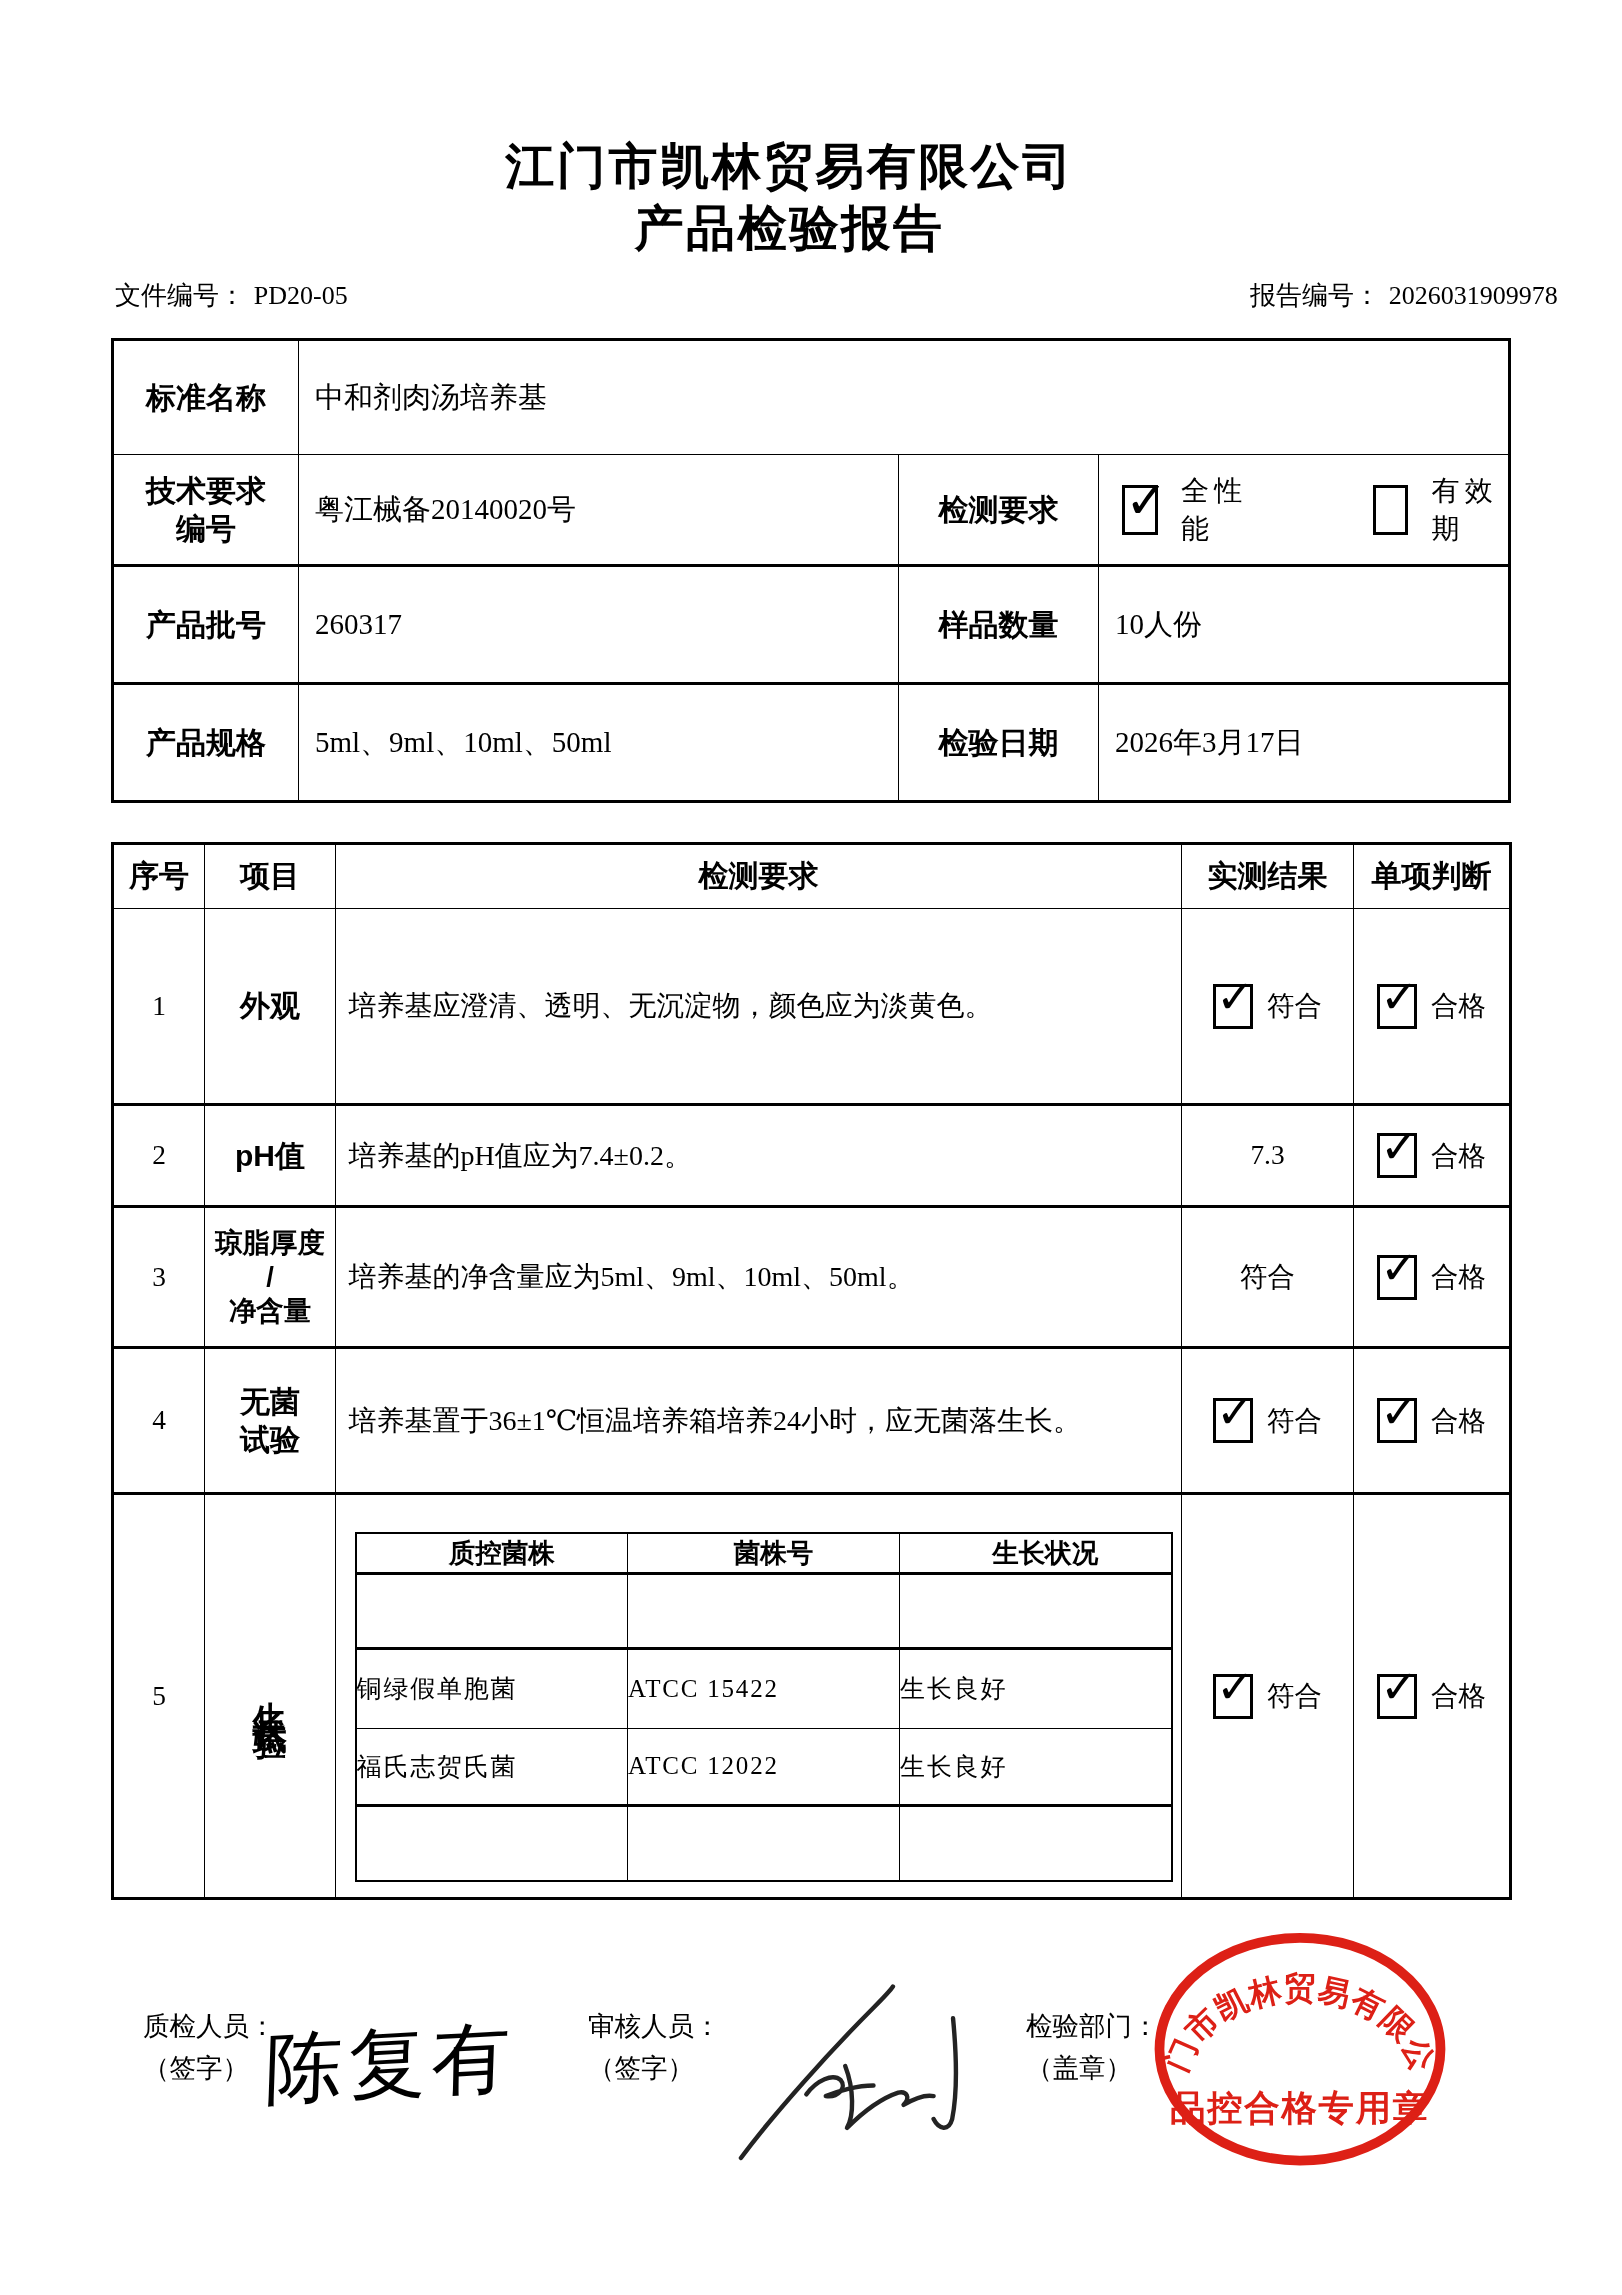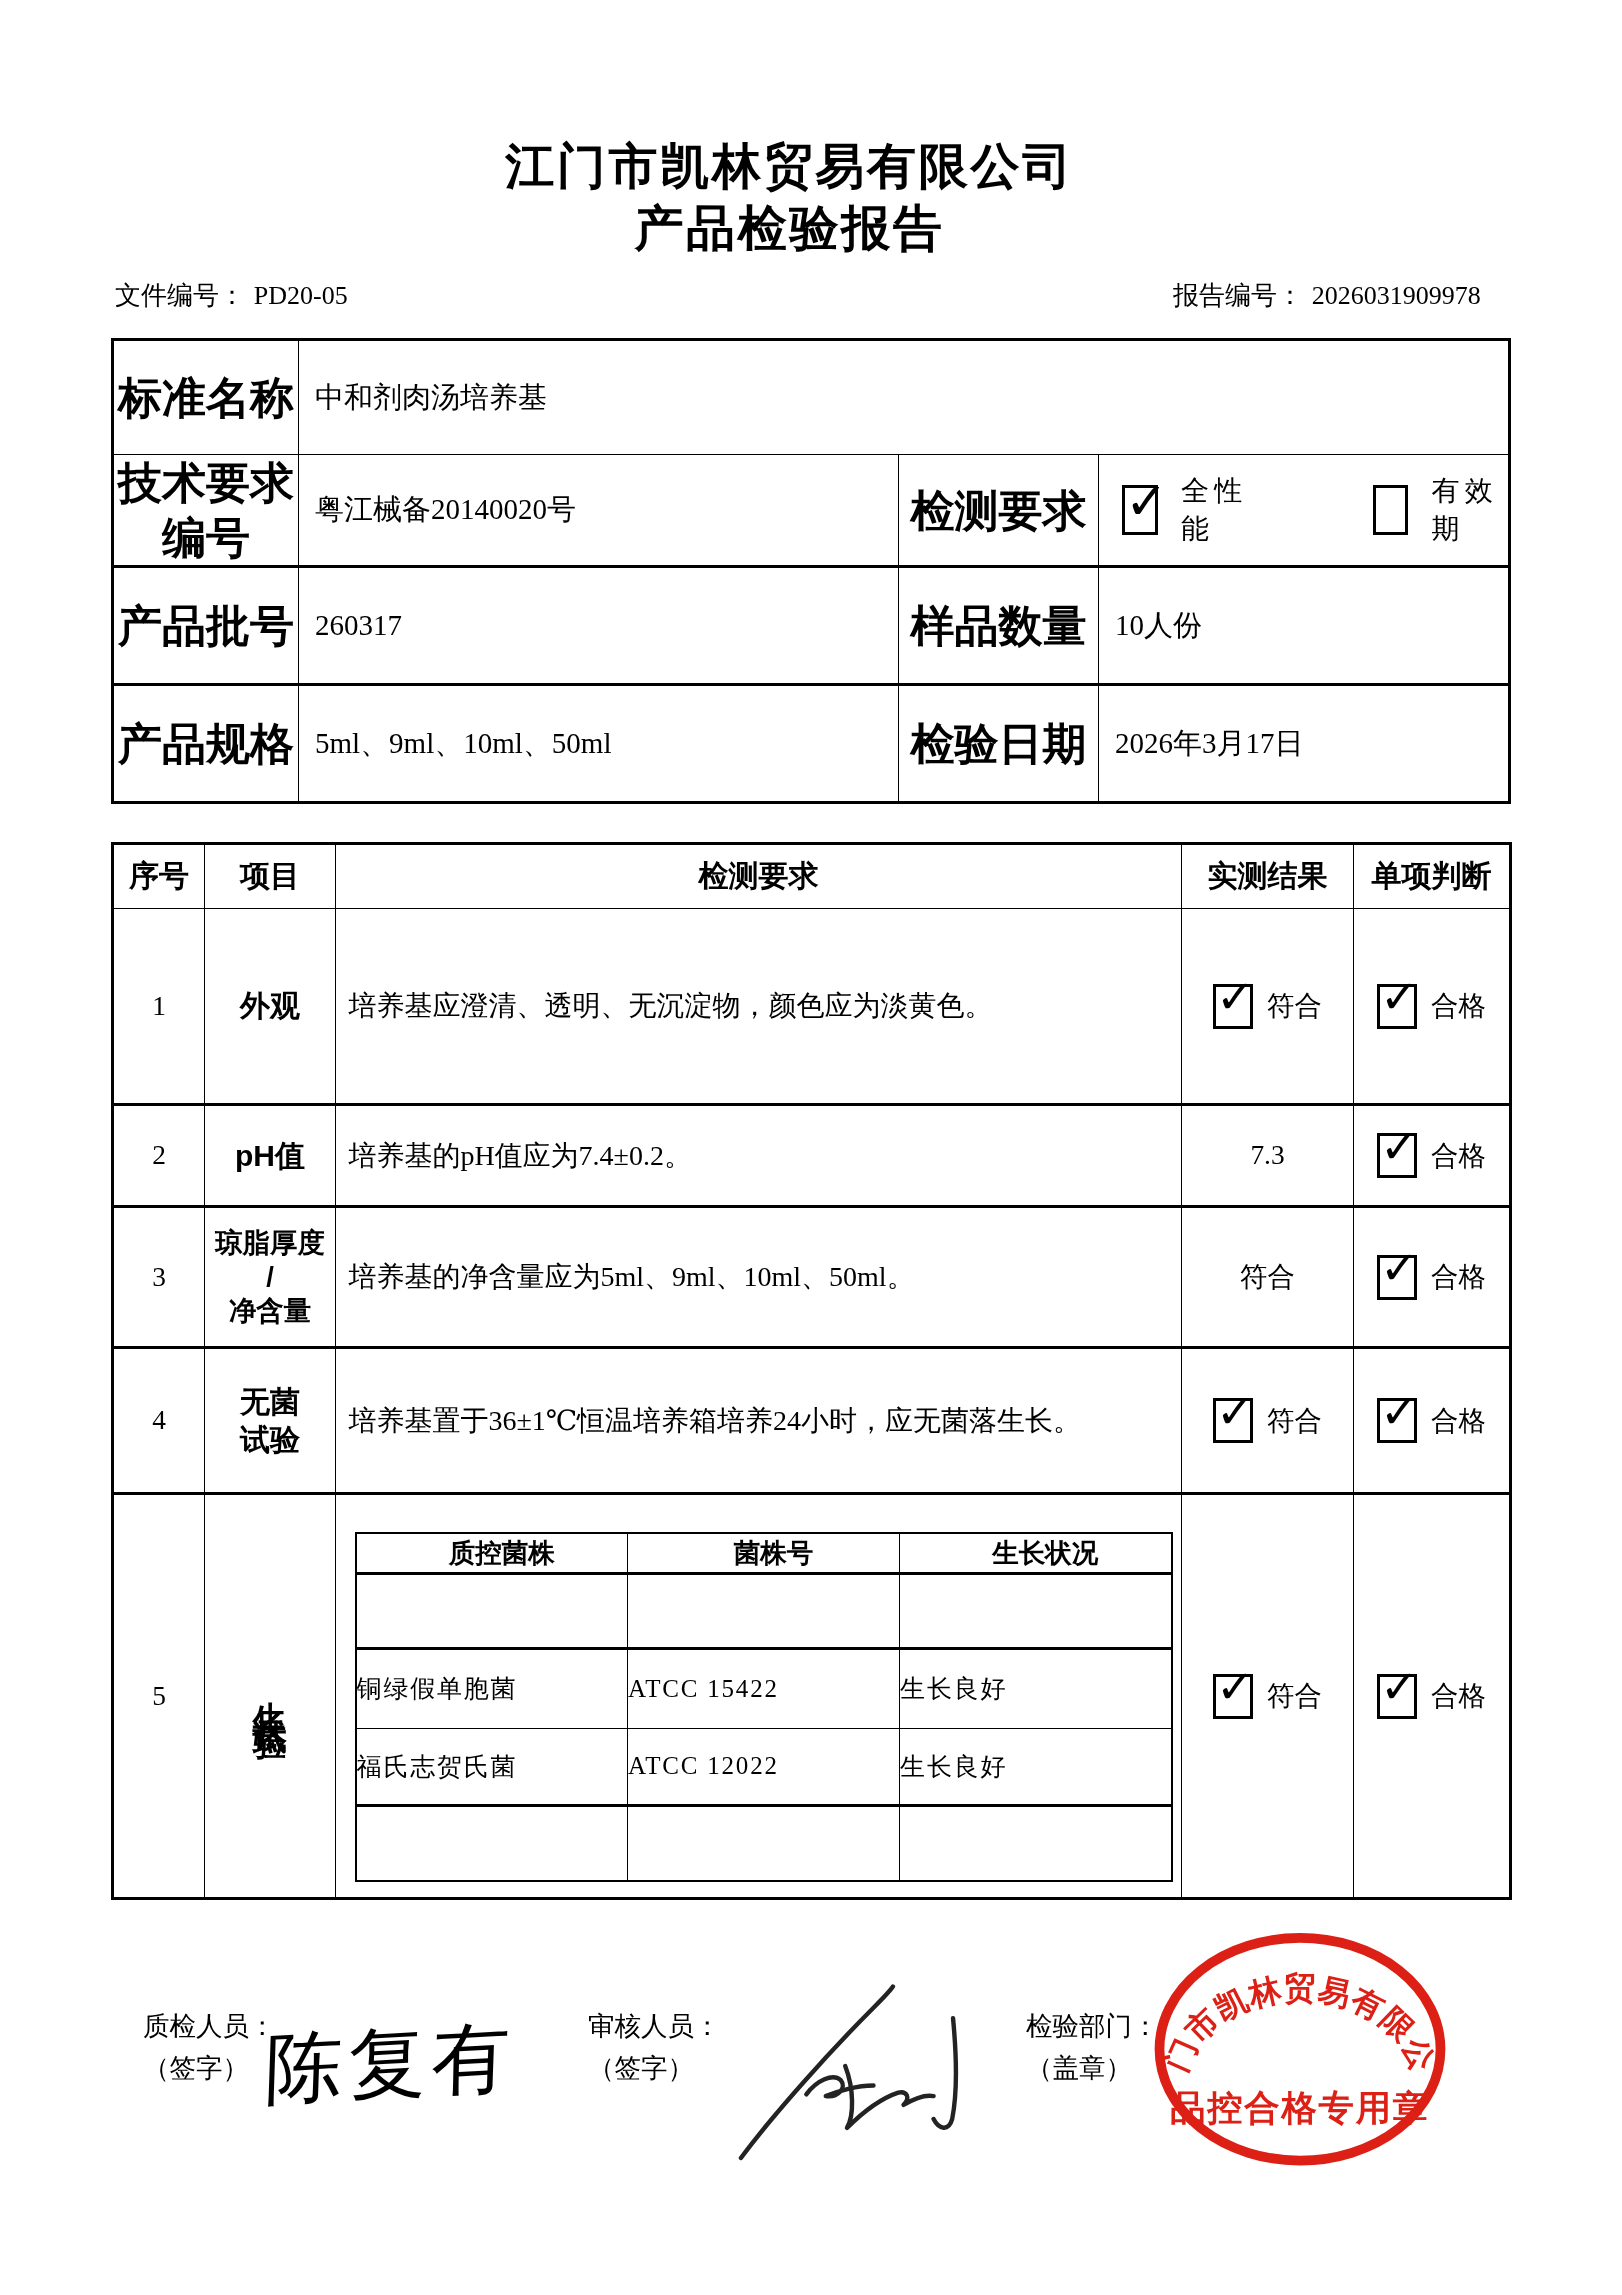--- a/index.html
+++ b/index.html
@@ -4,30 +4,30 @@
 <style>
   html,body{margin:0;padding:0;background:#ffffff;}
   .page{position:relative;width:1579px;height:2295px;background:#ffffff;overflow:hidden;
         font-family:"Liberation Serif","DejaVu Serif",serif;color:#000;}
   .title{position:absolute;left:0;width:100%;text-align:center;font-weight:bold;
          font-size:49px;letter-spacing:2.7px;font-family:"Liberation Serif","DejaVu Serif",serif;}
   .title1{top:134px;}
   .title2{top:196px;}
   .meta{position:absolute;top:278px;font-size:26px;white-space:nowrap;}
   .meta-left{left:115px;}
-  .meta-right{left:1173px;}
+  .meta-right{left:1250px;}
   .meta .num{margin-left:8.8px;}
 
   table{border-collapse:collapse;table-layout:fixed;}
   td,th{border:1.8px solid #000;padding:0;overflow:hidden;}
   .t1{position:absolute;left:111px;top:338px;width:1397px;border:3.5px solid #000;}
   .t2{position:absolute;left:111px;top:842px;width:1397px;border:3.5px solid #000;}
   .bb4 td, .bb4 th{border-bottom-width:3.5px;}
   .lbl{font-family:"Liberation Sans","DejaVu Sans",sans-serif;font-weight:bold;
-       font-size:44px;text-align:center;vertical-align:middle;line-height:1.25;}
+       font-size:30px;text-align:center;vertical-align:middle;line-height:1.25;}
   .val{font-size:29px;text-align:left;vertical-align:middle;padding-left:16px;}
   .preline{white-space:pre-line;}
   .t2 .lbl{font-size:30px;}
   .t2 .hdr th{font-family:"Liberation Sans","DejaVu Sans",sans-serif;font-weight:bold;
               font-size:30px;text-align:center;vertical-align:middle;}
   .t2 .no{font-size:27.4px;text-align:center;vertical-align:middle;}
   .t2 .req{font-size:28px;text-align:left;vertical-align:middle;padding-left:12.4px;padding-right:7px;}
   .t2 .res{text-align:center;vertical-align:middle;font-size:27.4px;}
   .cellflex{display:flex;align-items:center;justify-content:center;gap:14px;}
   .vert{writing-mode:vertical-rl;text-orientation:upright;letter-spacing:8.8px;

